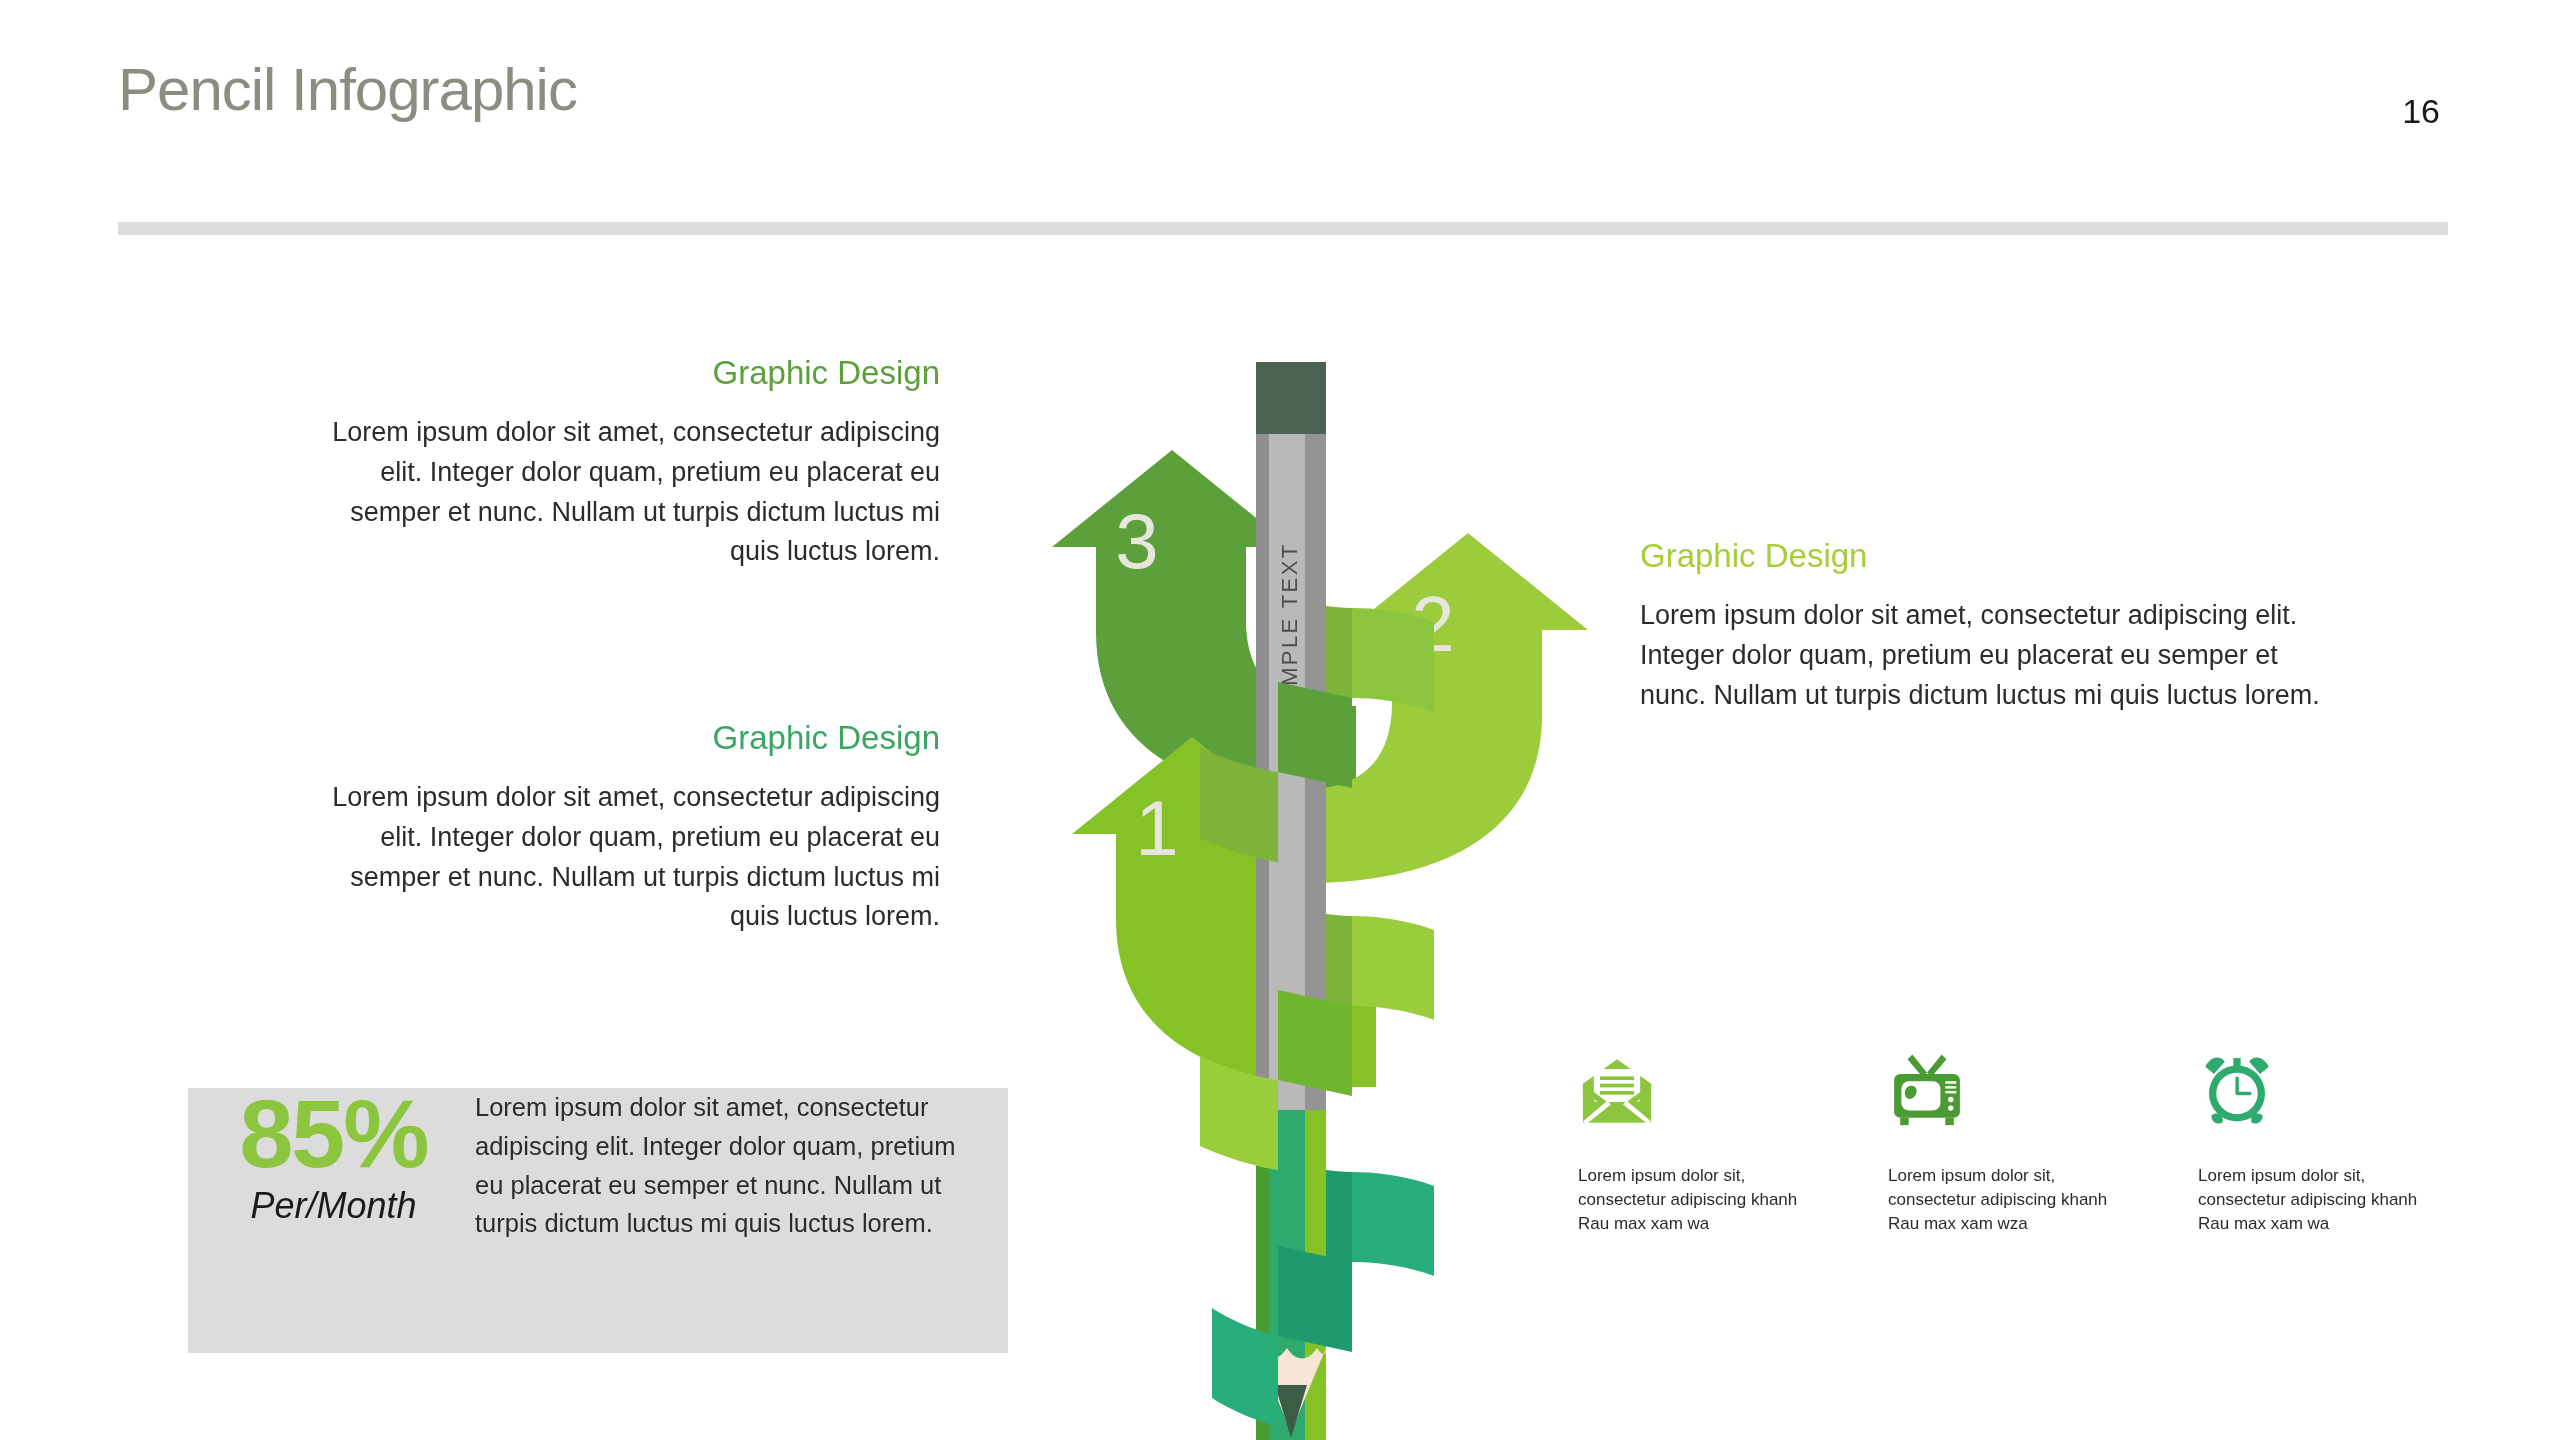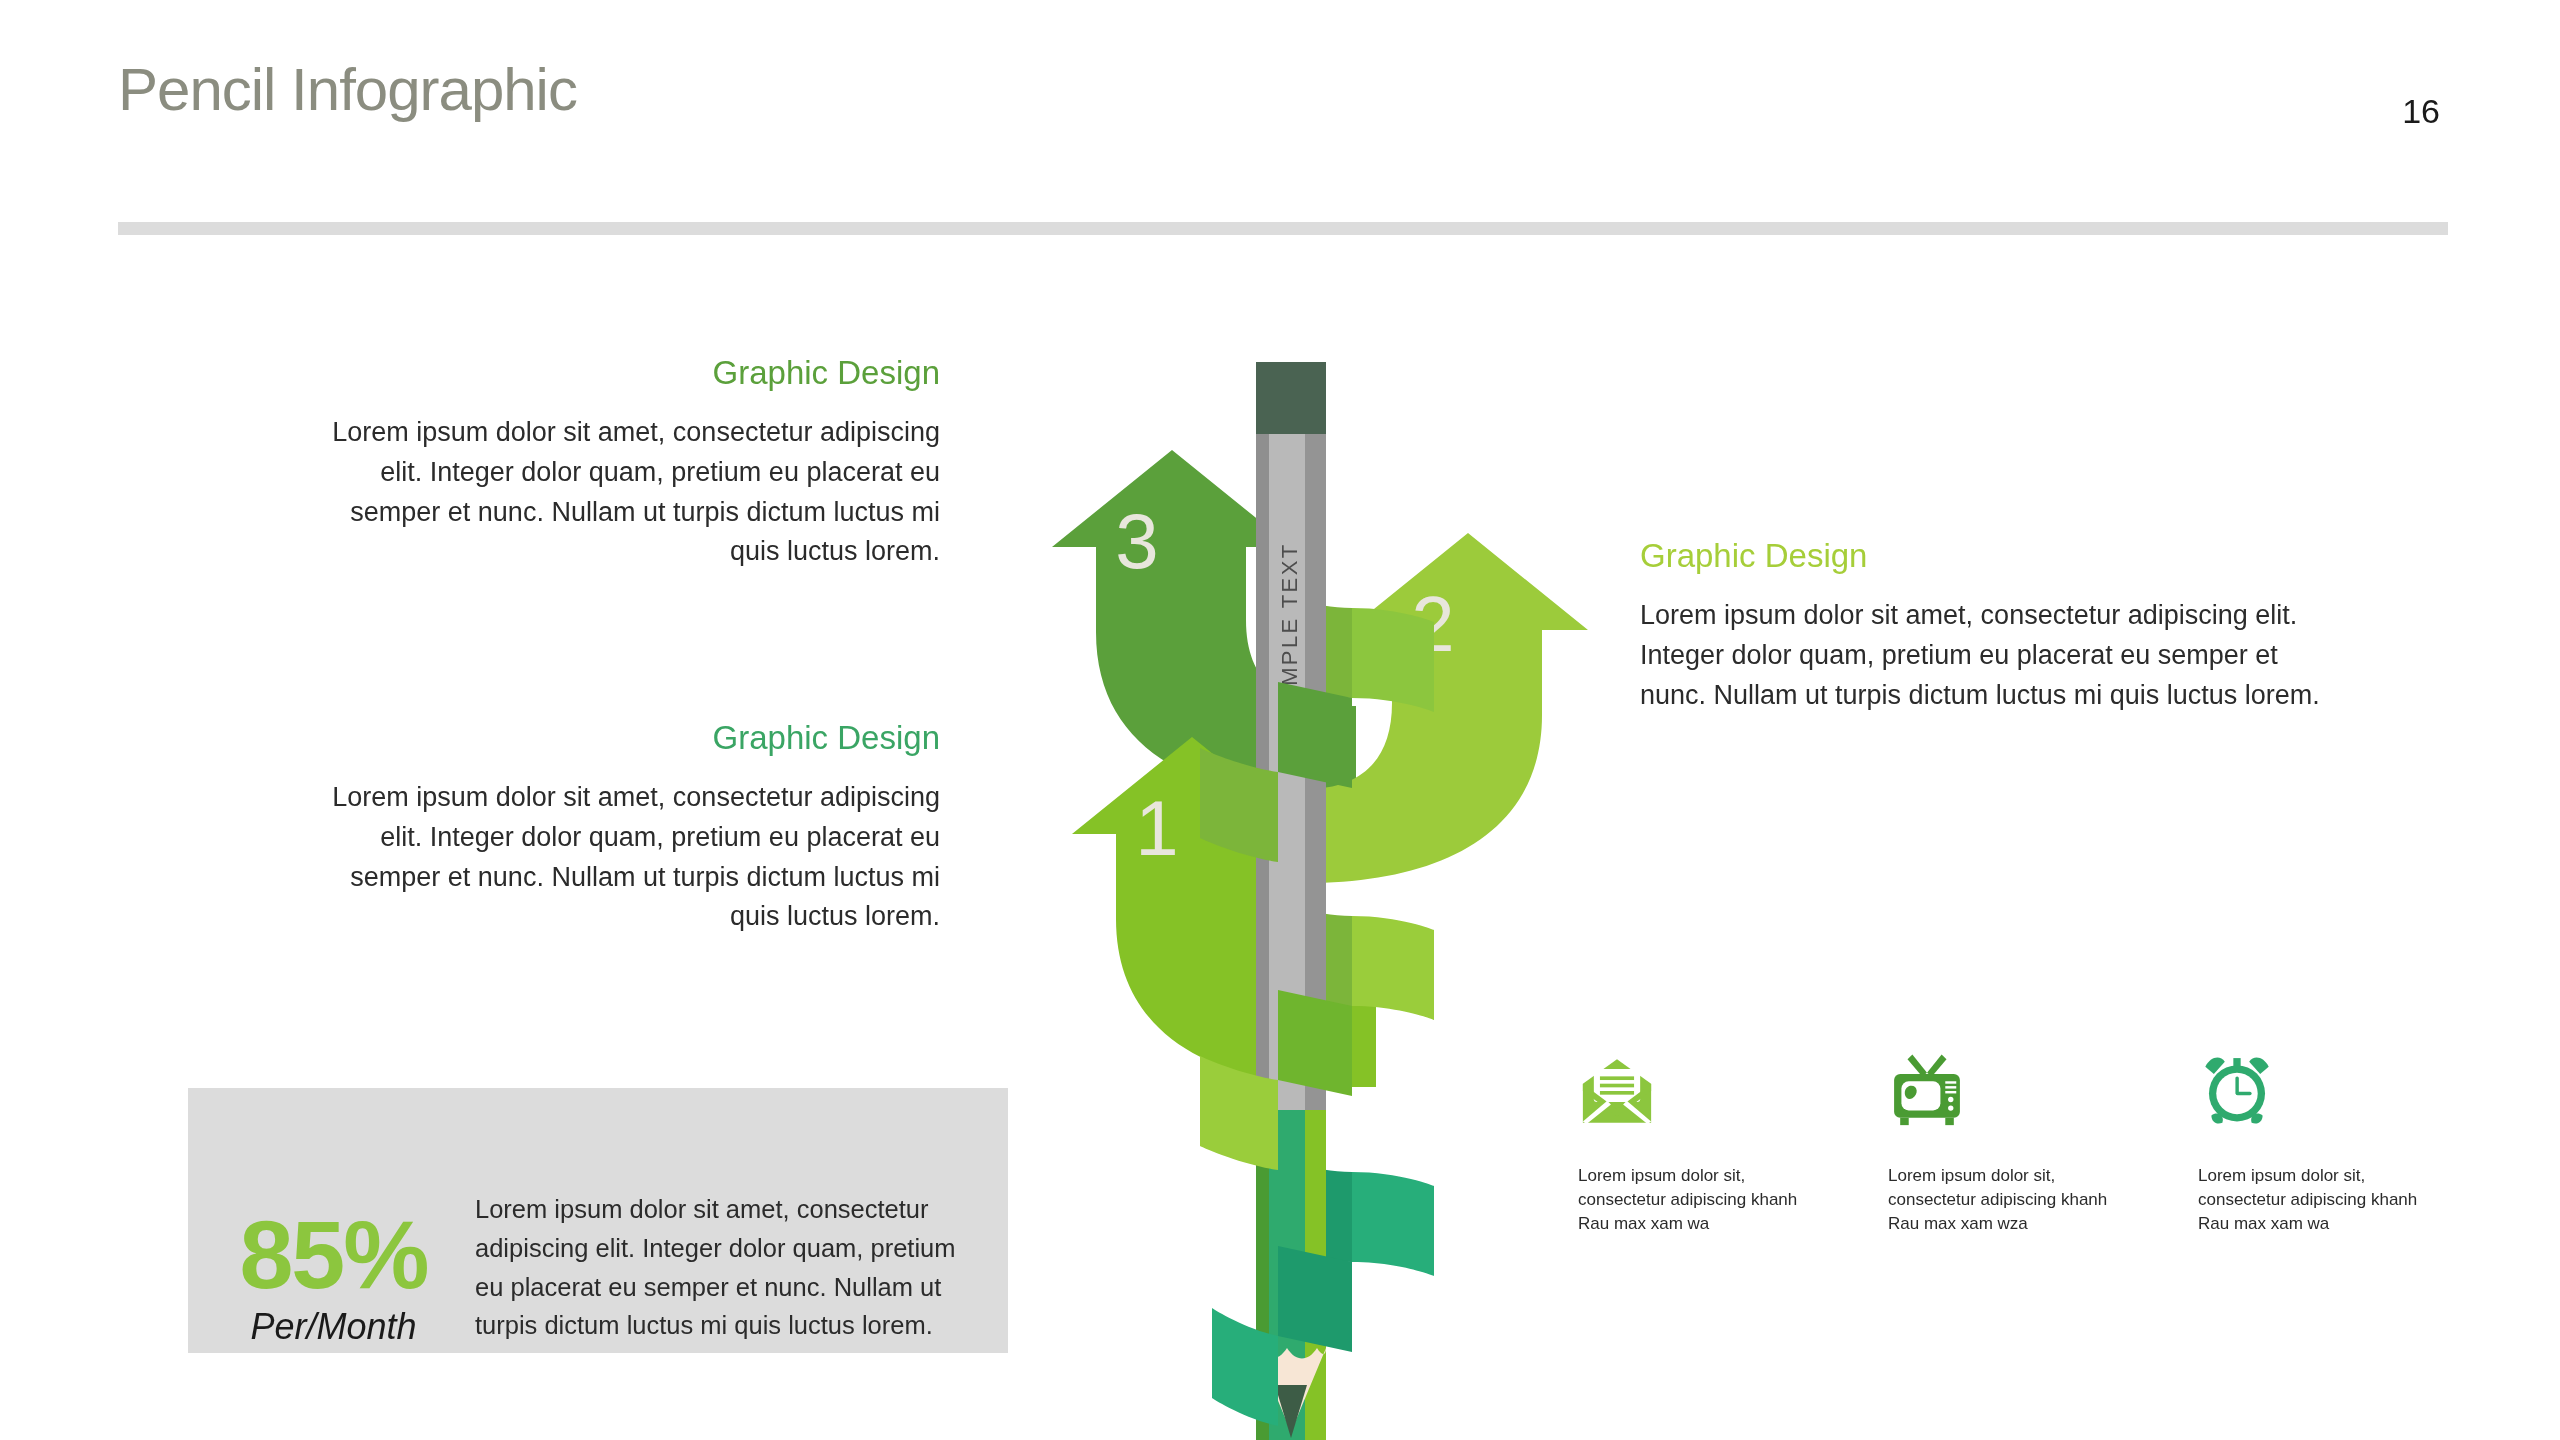--- a/index.html
+++ b/index.html
@@ -36,21 +36,21 @@
   .align-right{text-align:right;}
   .align-left{text-align:left;}
 
   #block-3{left:300px;top:355px;width:640px;}
   #block-1{left:300px;top:720px;width:640px;}
   #block-2{left:1640px;top:538px;width:680px;}
 
   
   .stat-box{
     position:absolute;left:188px;top:1088px;width:820px;height:265px;
-    background:#dcdcdc;display:flex;align-items:flex-end;box-sizing:border-box;
+    background:#dcdcdc;display:flex;align-items:flex-start;box-sizing:border-box;
     padding:0 26px 8px 18px;
   }
   .stat-left{width:255px;flex:0 0 255px;text-align:center;}
   .stat-value{
     font-size:97px;font-weight:700;color:#8cc63e;line-height:0.95;
     letter-spacing:-2px;
   }
   .stat-caption{
     font-size:36px;font-style:italic;color:#1a1a1a;margin-top:8px;
     line-height:1;

